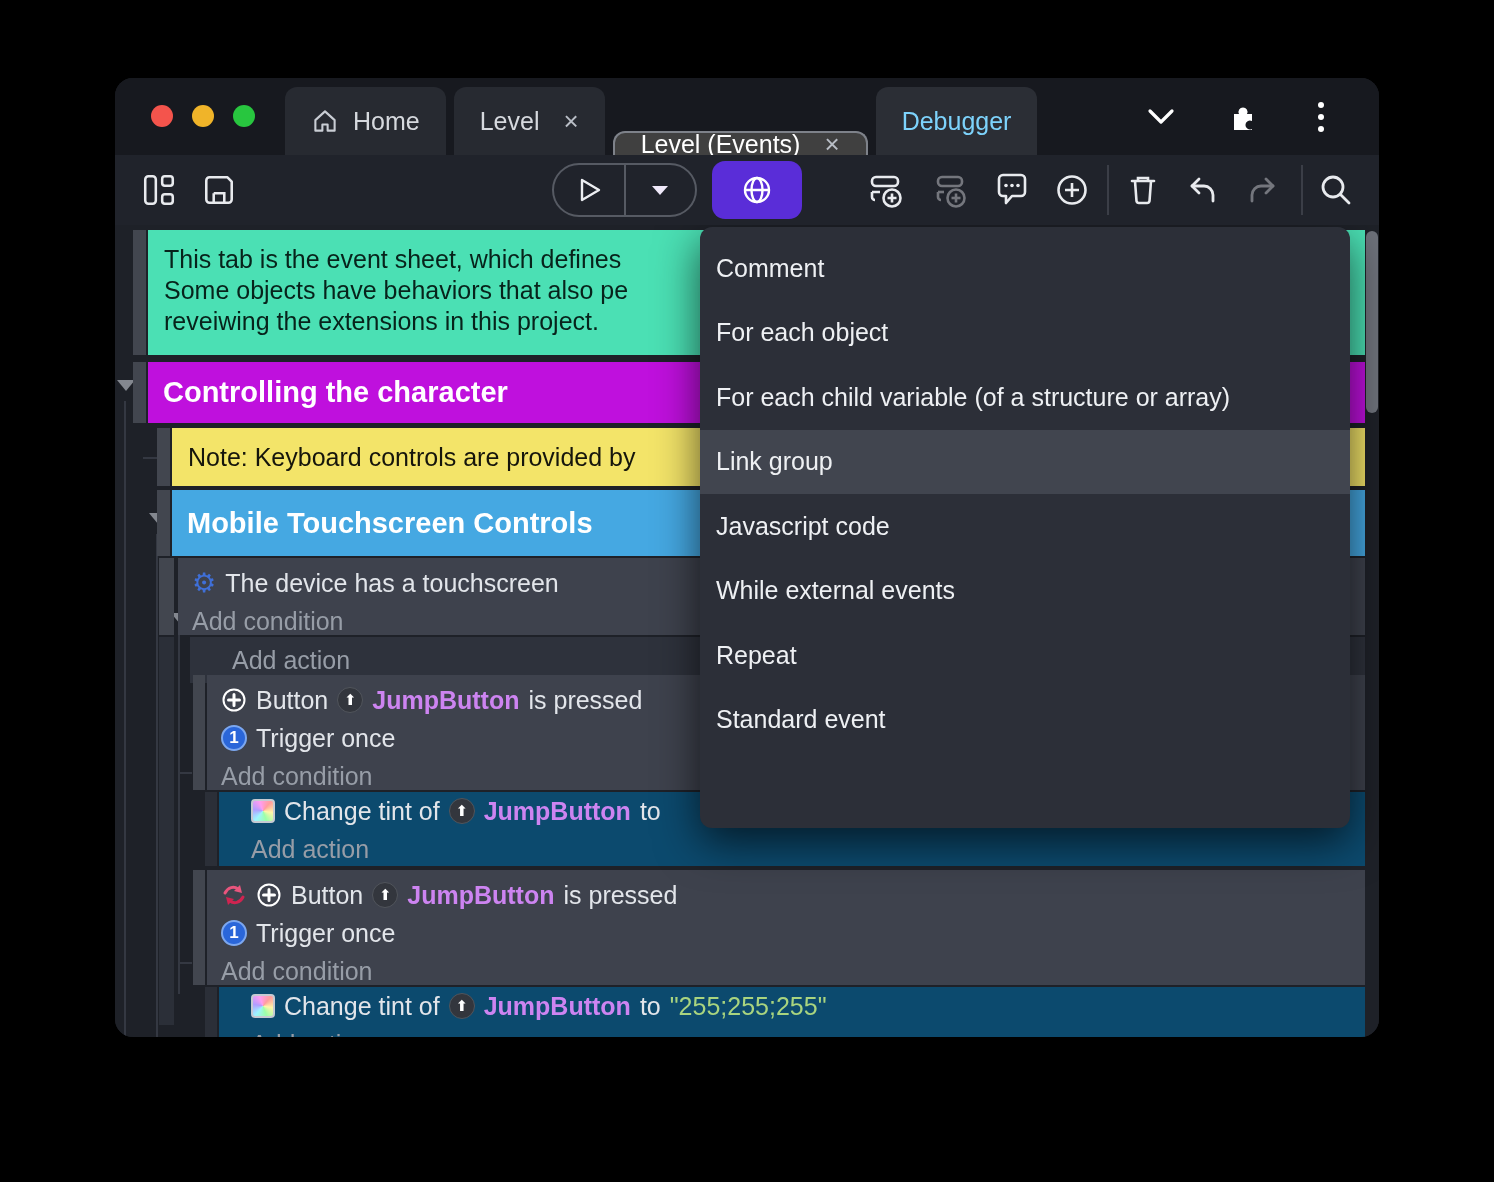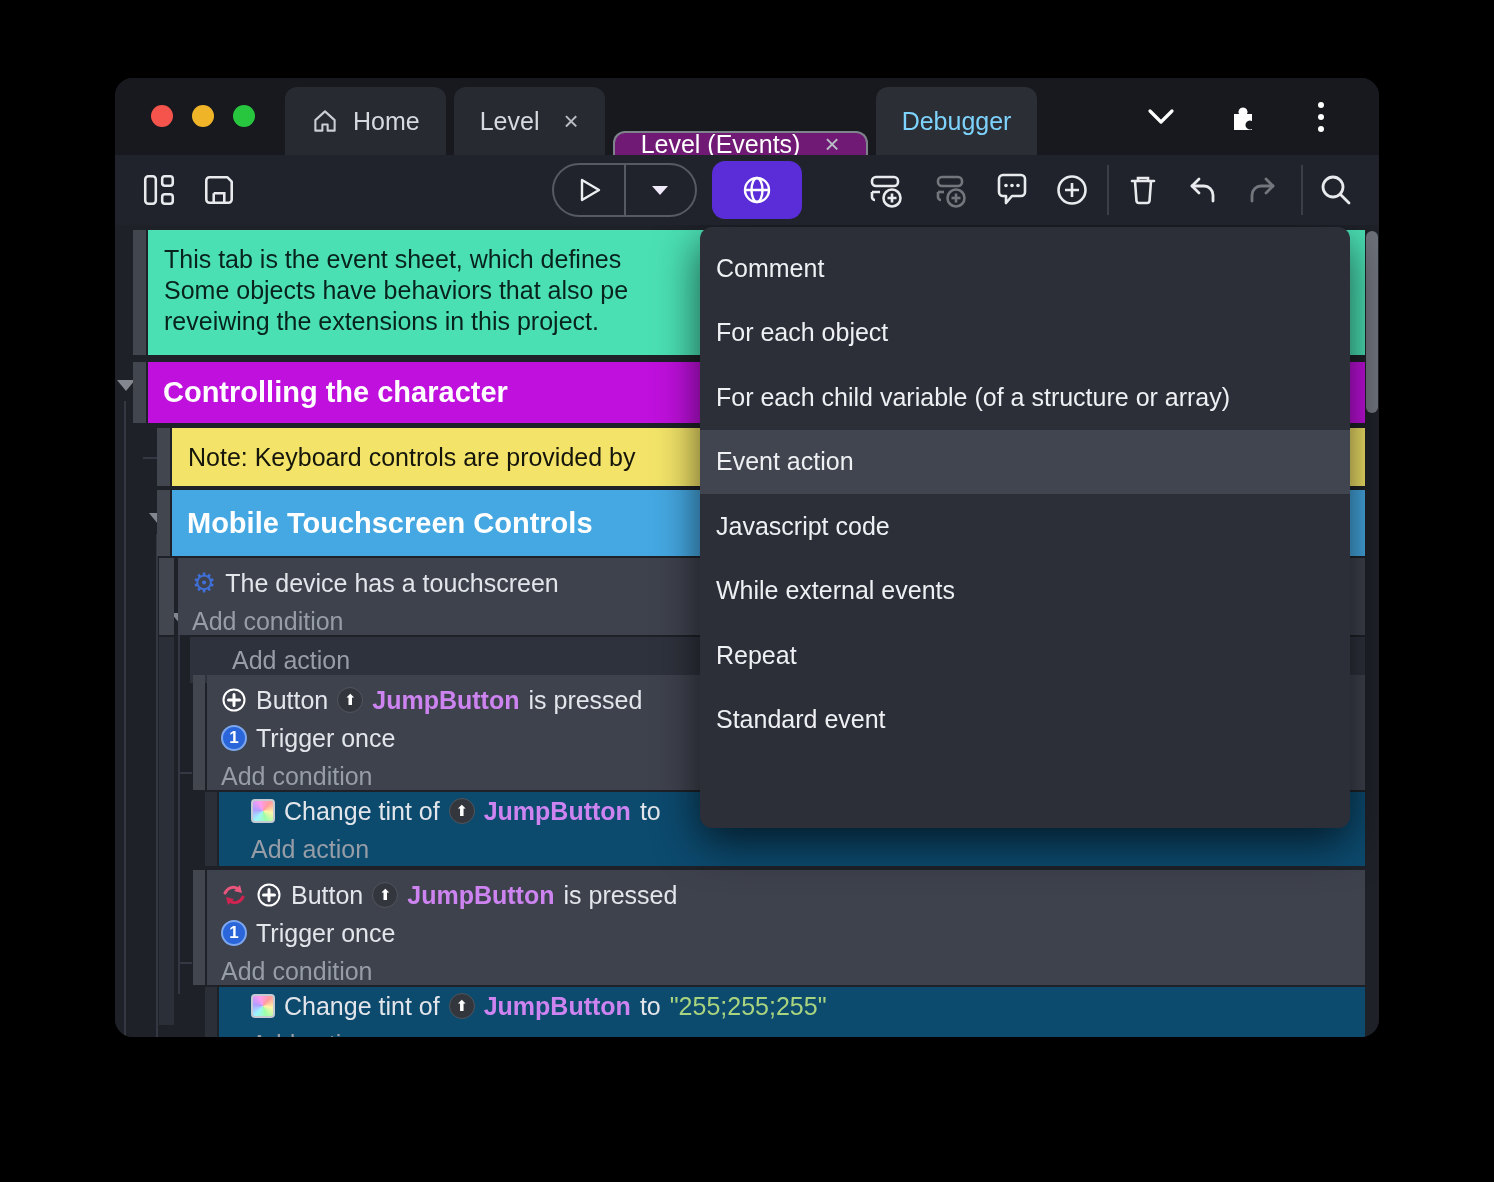--- a/index.html
+++ b/index.html
@@ -12,21 +12,21 @@
   
   .titlebar { position:relative; height:77px; background:#17191f; }
   .traffic { position:absolute; left:36px; top:27px; display:flex; gap:19px; }
   .light { width:22px; height:22px; border-radius:50%; }
   .light.red { background:#f4544c; } .light.yellow { background:#f0b429; } .light.green { background:#28c63f; }
 
   .tabs { position:absolute; left:170px; top:9px; bottom:0; display:flex; align-items:stretch; }
   .tab { display:flex; align-items:center; gap:14px; padding:0 26px; margin-right:8px;
          border-radius:12px 12px 0 0; background:#272a31; color:#d6d9de; font-size:25px; }
   .tab .close { color:#b9bec6; font-size:26px; margin-left:10px; line-height:1; }
-  .tab.active { background:#701a75; border:2px solid #7e828a; border-bottom:none; color:#fff;margin-top:44px; }
+  .tab.active { background:#404040; border:2px solid #7e828a; border-bottom:none; color:#fff;margin-top:44px; }
   .tab.dim { background:#2b2e35; color:#7dd3fc; }
 
   .tb-right { position:absolute; right:0; top:0; height:77px; display:flex; align-items:center; gap:44px; padding-right:40px; }
   .tb-ic { width:36px; height:36px; display:flex; align-items:center; justify-content:center; }
 
   
   .toolbar { position:relative; height:70px; background:#20232b; }
   .ticon { position:absolute; top:15px; width:40px; height:40px; display:flex; align-items:center; justify-content:center; }
   .ticon.dim { opacity:.42; }
   .tdivider { position:absolute; top:10px; width:2px; height:50px; background:#3b3e47; }
@@ -373,21 +373,21 @@
         <span>Add action</span>
       </div>
     </div>
 
     <div class="scrollthumb"></div>
 
     <div class="menu">
       <div class="mitem">Comment</div>
       <div class="mitem">For each object</div>
       <div class="mitem">For each child variable (of a structure or array)</div>
-      <div class="mitem hl">Event action</div>
+      <div class="mitem hl">Link group</div>
       <div class="mitem">Javascript code</div>
       <div class="mitem">While external events</div>
       <div class="mitem">Repeat</div>
       <div class="mitem">Standard event</div>
     </div>
 
   </div>
 </div>
 
 </body></html>

